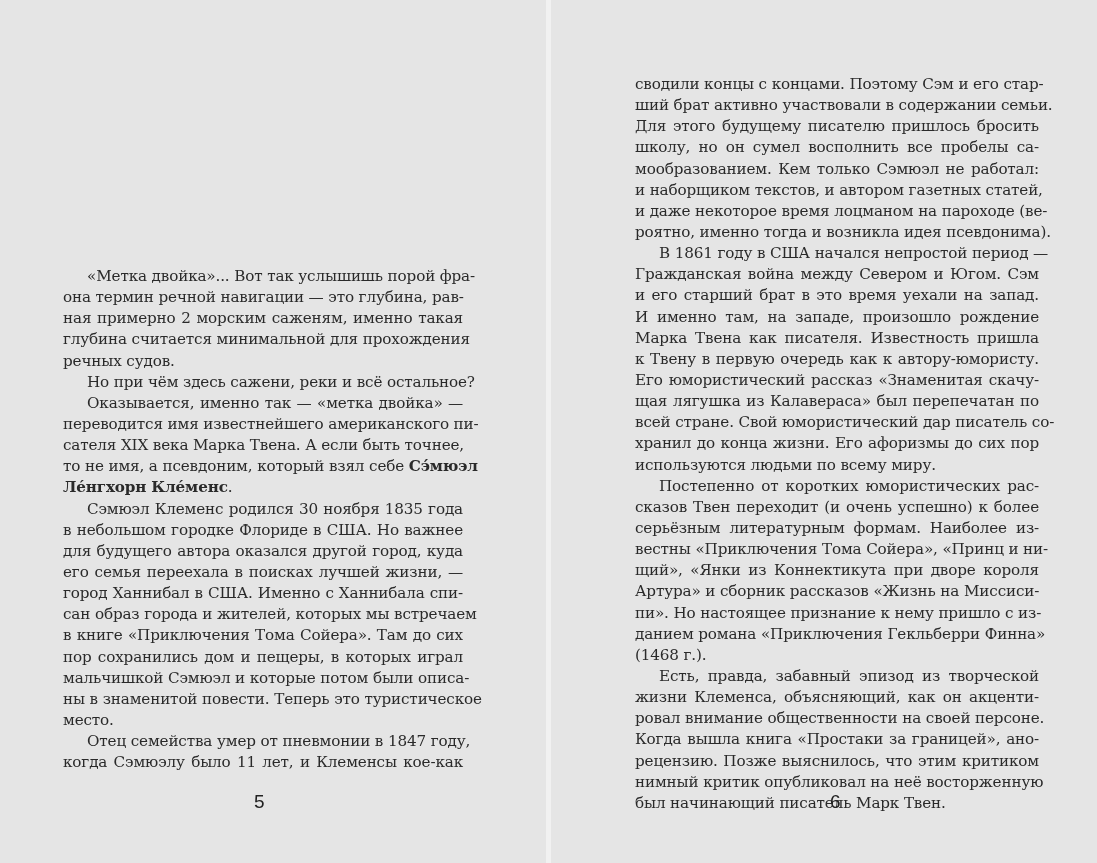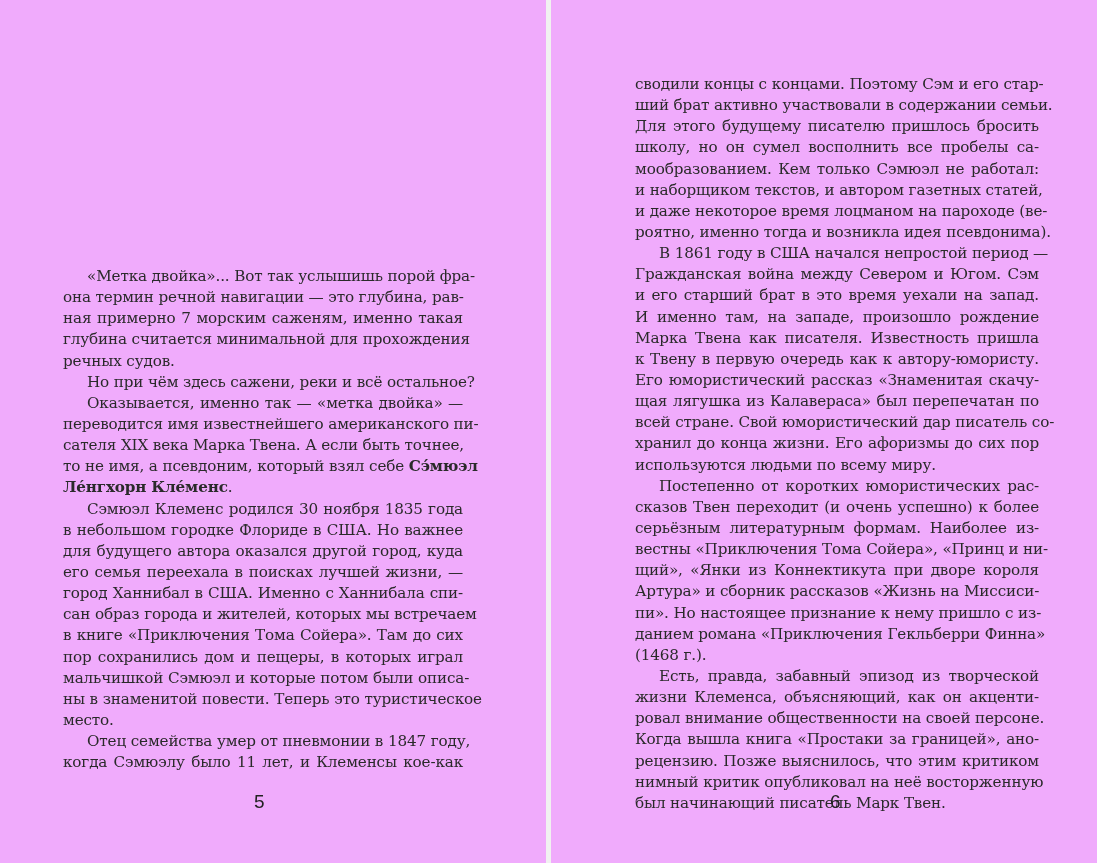--- a/index.html
+++ b/index.html
@@ -12,21 +12,21 @@
     height: 863px;
     position: relative;
     overflow: hidden;
     font-family: "DejaVu Serif", "Liberation Serif", serif;
     color: #2a2a2a;
   }
   .page {
     position: absolute;
     top: 0;
     height: 863px;
-    background: #f0abfc;
+    background: #e5e5e5;
   }
   .page-left { left: 0; width: 546px; padding-left: 28px; }
   .page-right { left: 551px; width: 546px; }
   .gutter {
     position: absolute;
     left: 546px;
     top: 0;
     width: 5px;
     height: 863px;
     background: #f1f1f1;
@@ -68,21 +68,21 @@
   .page-right .page-number { left: 279px; }
 </style>
 </head>
 <body>
 
 <div class="page page-left">
   <div class="text-block">
 
     <span class="line indent">«Метка двойка»... Вот так услышишь порой фра-</span>
     <span class="line">она термин речной навигации — это глубина, рав-</span>
-    <span class="line">ная примерно 7 морским саженям, именно такая</span>
+    <span class="line">ная примерно 2 морским саженям, именно такая</span>
     <span class="line">глубина считается минимальной для прохождения</span>
     <span class="line last">речных судов.</span>
 
     <span class="line indent">Но при чём здесь сажени, реки и всё остальное?</span>
 
     <span class="line indent">Оказывается, именно так — «метка двойка» —</span>
     <span class="line">переводится имя известнейшего американского пи-</span>
     <span class="line">сателя XIX века Марка Твена. А если быть точнее,</span>
     <span class="line"><span>то не имя, а псевдоним, который взял себе </span><span class="bold">Сэ́мюэл</span></span>
     <span class="line last"><span class="bold">Лéнгхорн Клéменс</span><span>.</span></span>

